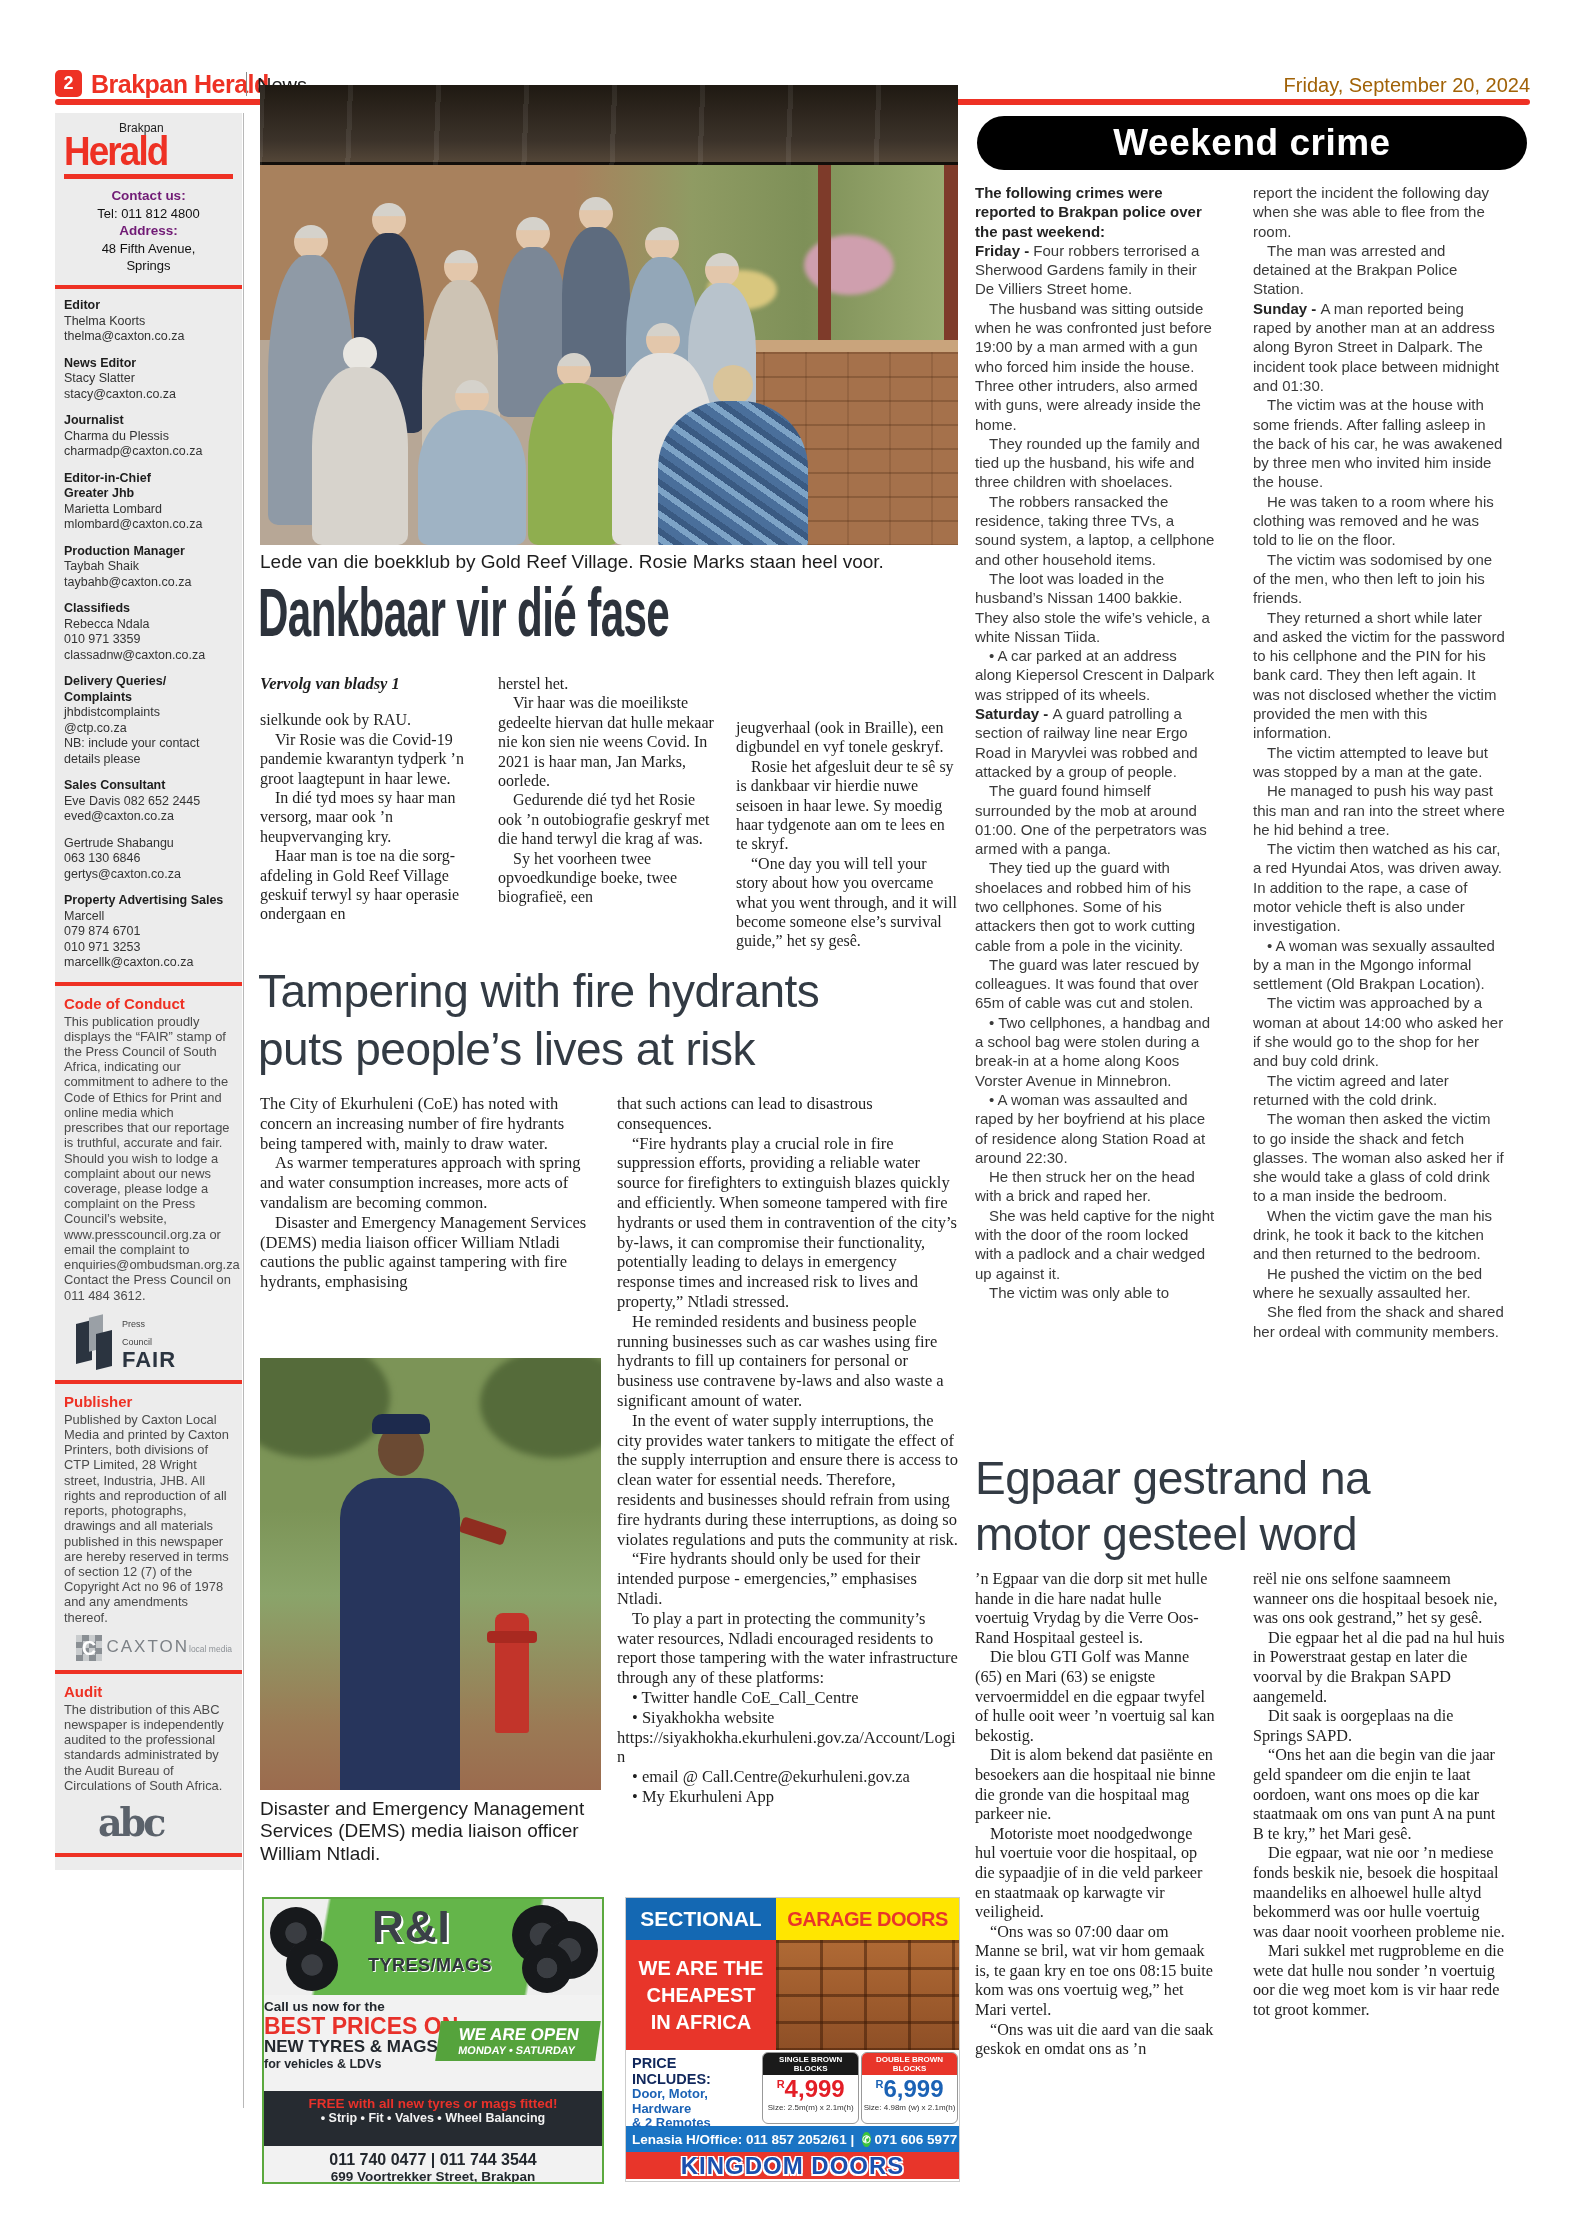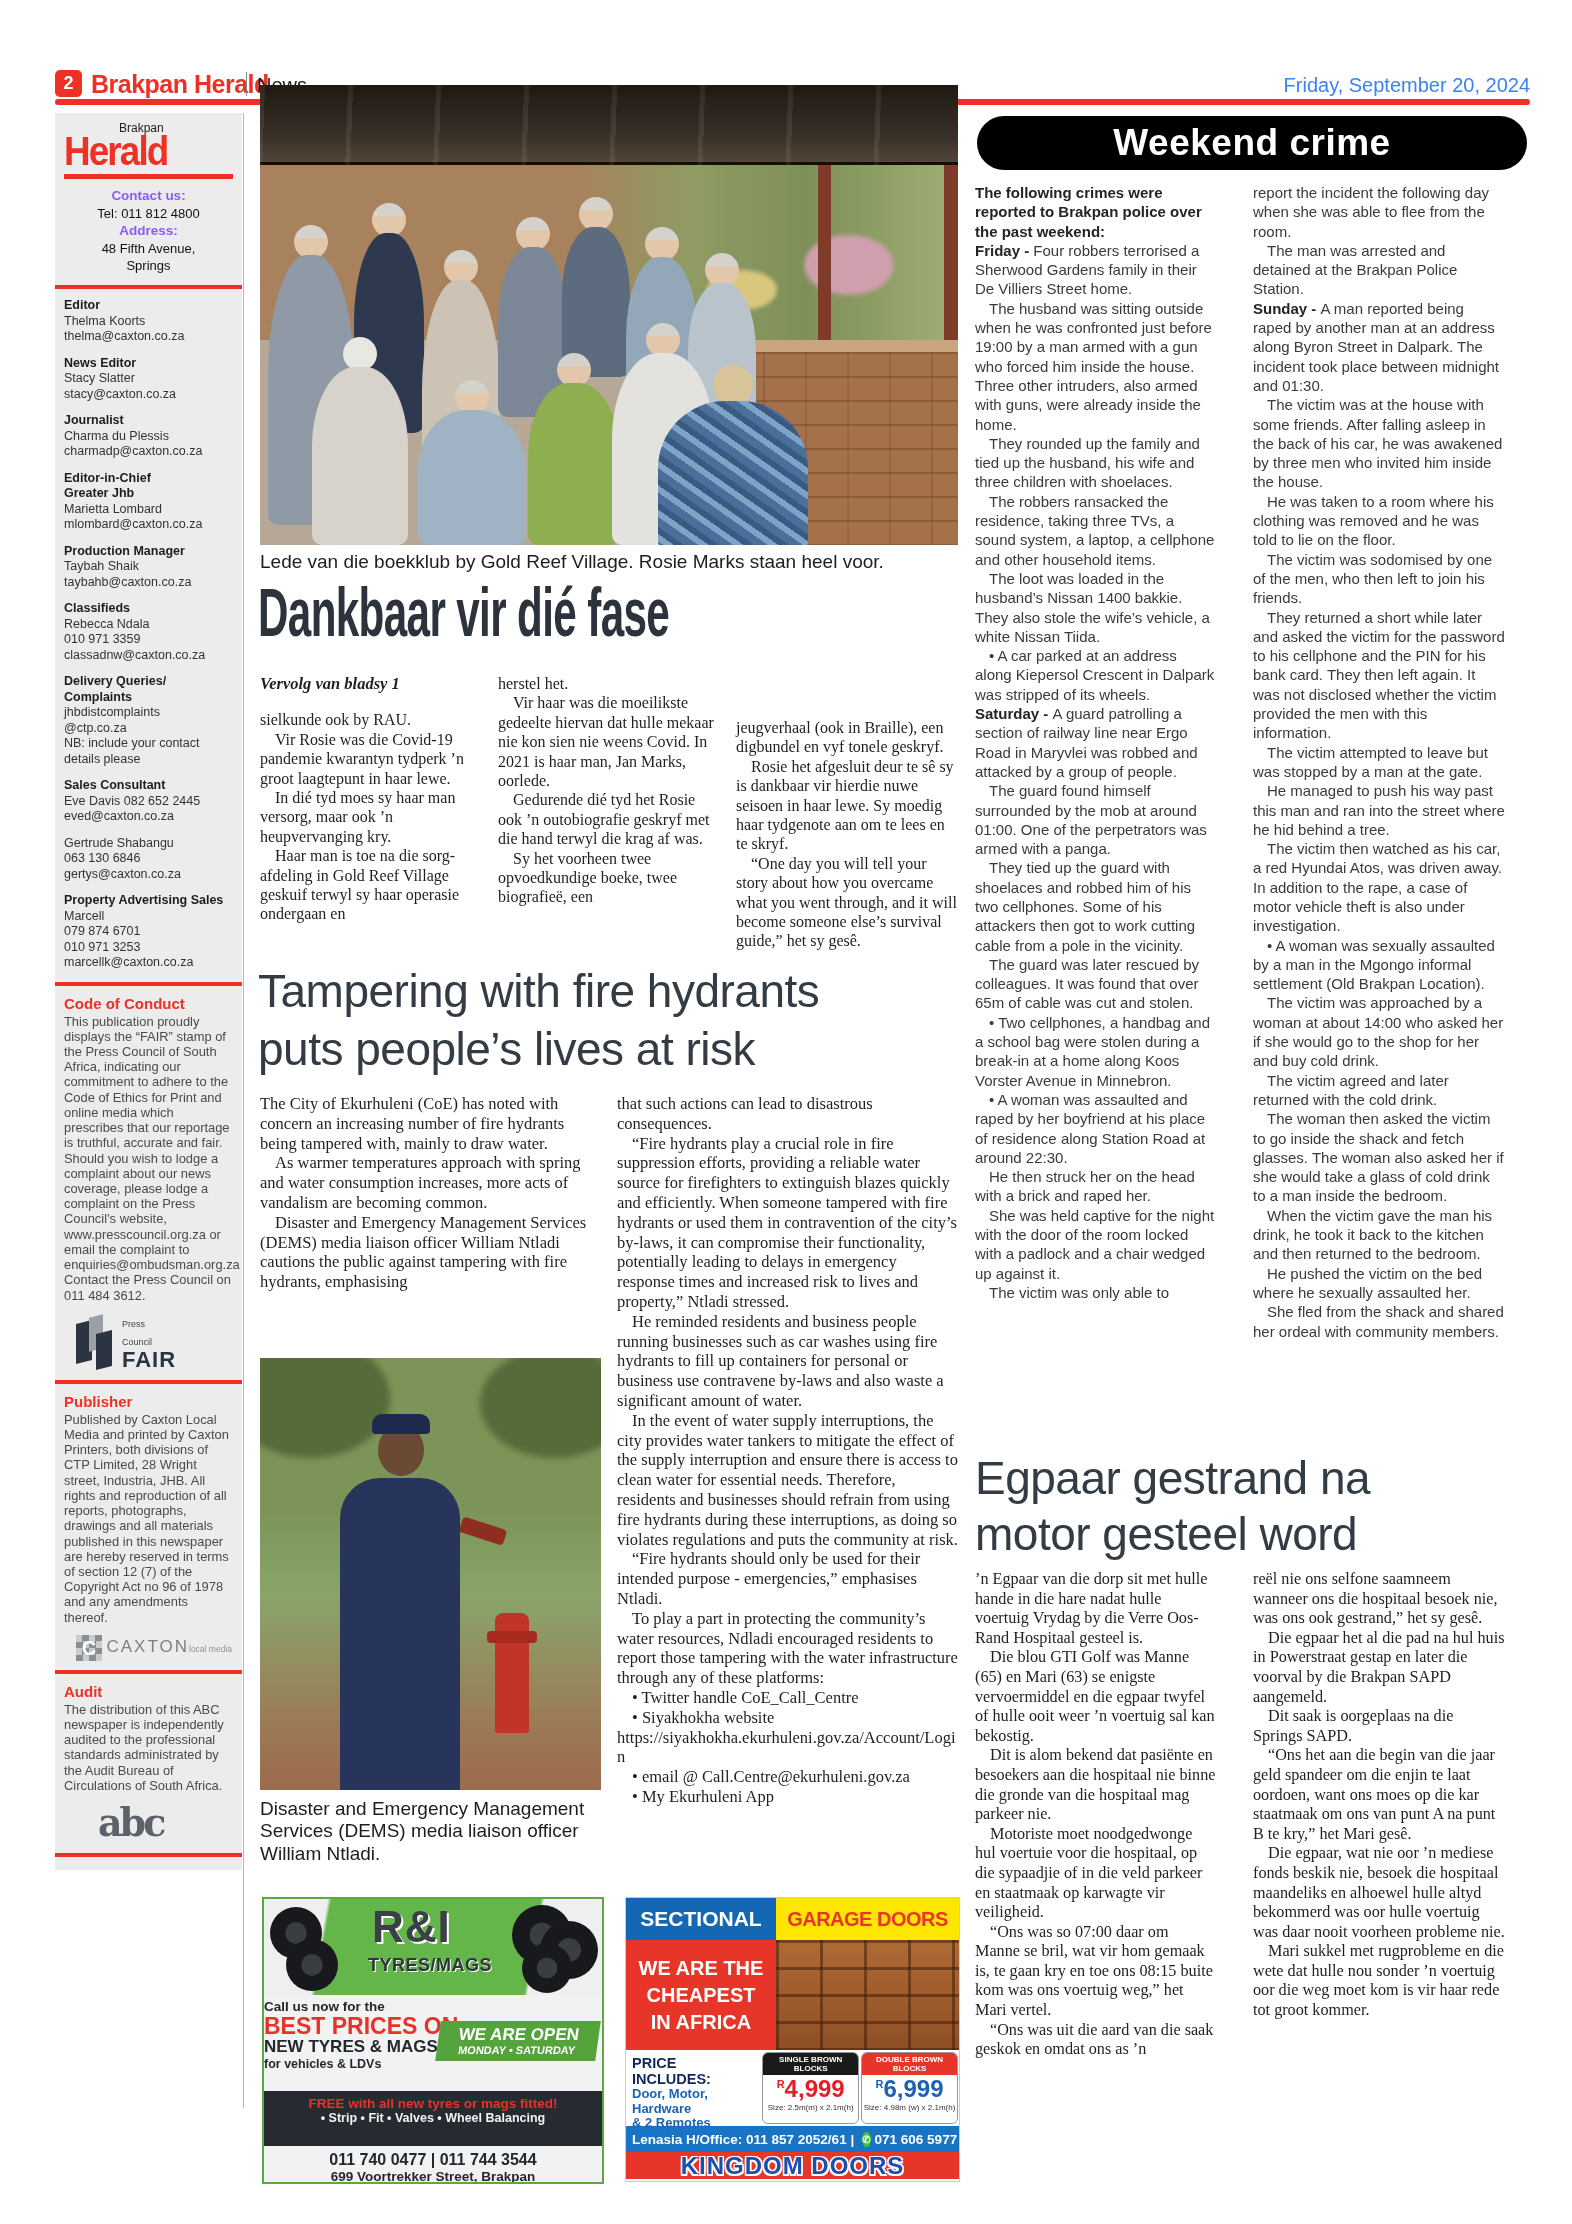--- a/index.html
+++ b/index.html
@@ -6,34 +6,34 @@
   body{position:relative;width:1572px;height:2224px;font-family:"Liberation Sans",sans-serif;color:#1a1a1a;overflow:hidden;}
   .abs{position:absolute;}
   b{color:#1f1f1f;}
 
   
   .pagebox{left:55px;top:70px;width:27px;height:27px;background:#ee3124;color:#fff;border-radius:5px;
     display:flex;align-items:center;justify-content:center;font-weight:bold;font-size:18px;}
   .masthead{left:91px;top:70px;font-size:25px;font-weight:bold;color:#ee3124;letter-spacing:-0.5px;}
   .head-sep{left:246px;top:72px;height:24px;border-left:1.5px solid #8a8a8a;}
   .head-section{left:257px;top:74px;font-size:20px;color:#1c1c1c;}
-  .head-date{top:74px;right:42px;font-size:20px;color:#3b82f6;}
+  .head-date{top:74px;right:42px;font-size:20px;color:#a16207;}
   .head-rule{left:55px;top:99px;width:1475px;height:6px;background:#ee3124;border-radius:3px;}
 
   
   .sidebar{left:55px;top:113px;width:187px;background:#ececec;padding-bottom:4px;}
   .sidebar .pad{padding:0 9px;}
   .redrule{height:4px;background:#ee3124;margin:9px 0;}
   .logo-block{position:relative;padding:8px 9px 2px 9px;}
   .logo-brakpan{position:absolute;left:64px;top:8px;font-size:12px;color:#222;}
   .logo-herald{font-size:40px;font-weight:bold;color:#ee3124;letter-spacing:-2px;line-height:1;margin-top:10px;
     transform:scaleX(.92);transform-origin:left;}
   .logo-bar{height:5px;background:#ee3124;margin-top:3px;}
   .contact{text-align:center;font-size:13px;line-height:1.32;color:#111;padding:6px 6px 2px 6px;}
-  .contact .rb{color:#8b5cf6;font-weight:bold;font-size:13.5px;}
+  .contact .rb{color:#701a75;font-weight:bold;font-size:13.5px;}
   .staff-entry{margin:0 0 11px 0;}
   .staff-entry p{margin:0;font-size:12.5px;line-height:1.24;color:#333;}
   .staff-entry p b{color:#1d1d1d;}
   .side-h{color:#ee3124;font-weight:bold;font-size:15px;margin:2px 0 2px 0;}
   .side-txt p{margin:0;font-size:12.9px;line-height:1.18;color:#4a4a4a;text-indent:0 !important;}
   
   .fairlogo{display:flex;align-items:center;gap:6px;margin:10px 0 4px 12px;}
   .fair-marks{position:relative;width:40px;height:52px;}
   .fair-marks i{position:absolute;display:block;}
   .fm1{left:0;top:6px;width:16px;height:40px;background:#2b3440;transform:skewY(-14deg);}

